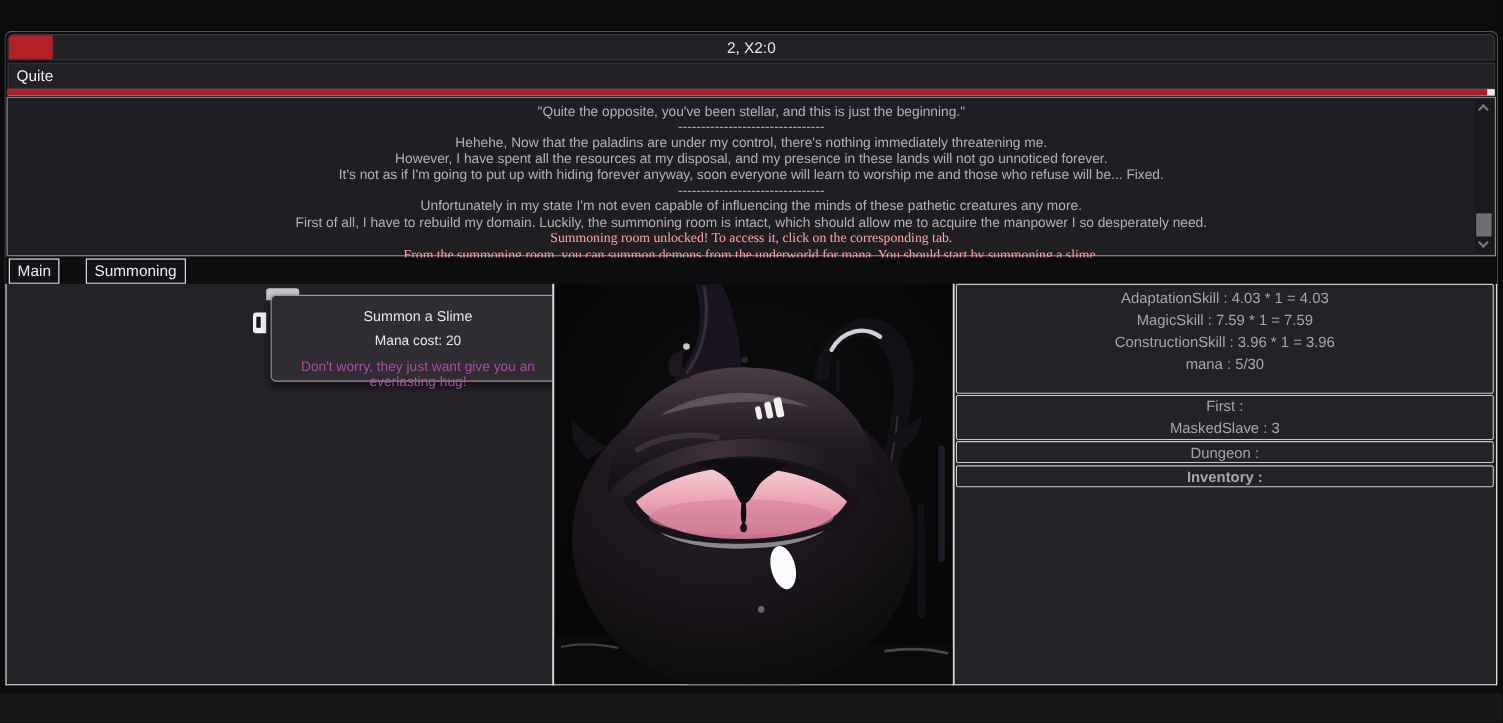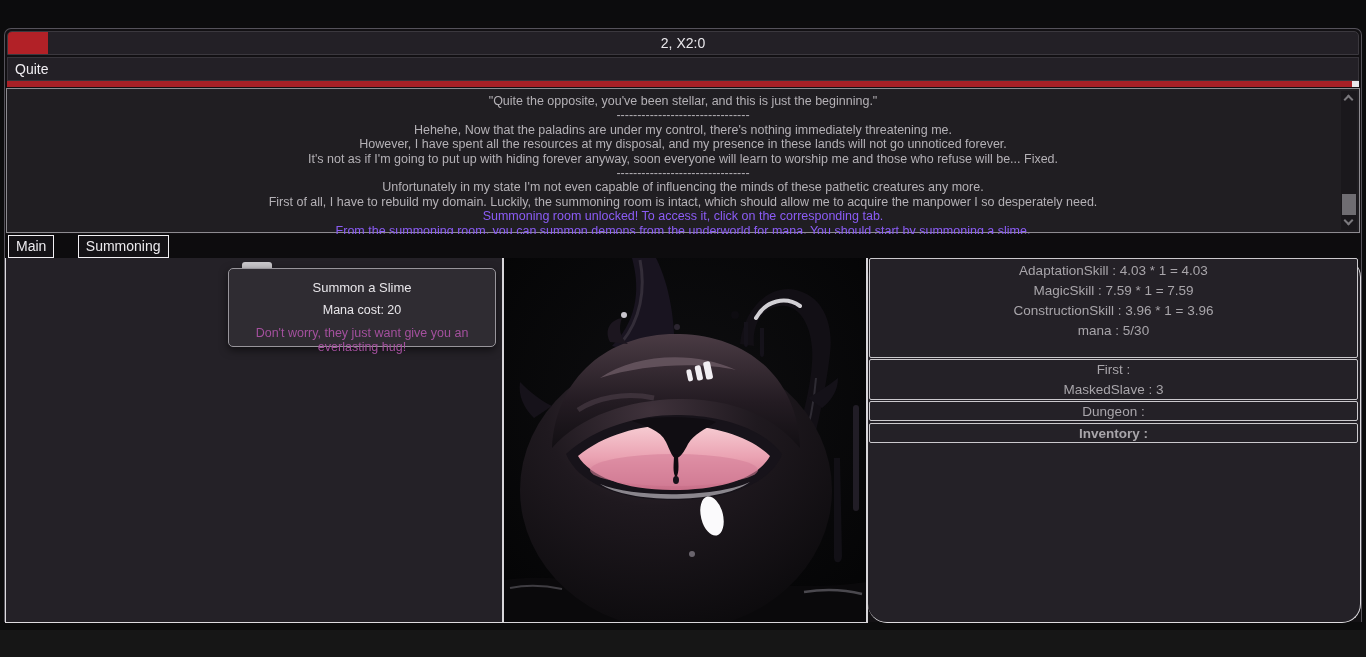--- a/index.html
+++ b/index.html
@@ -24,21 +24,21 @@
               background:#232026; border:1px solid #37343a; color:#f0eef2; font-size:14px;
               text-align:left; padding-left:7px; font-family:"Liberation Sans",sans-serif; cursor:pointer; }
   .next-progress { position:absolute; left:2px; top:52px; width:1352px; height:6px;
                    background:#e9e7eb; overflow:hidden; }
   .next-fill { position:absolute; left:0; top:0; height:100%; background:#a82026; }
 
   
   .log { position:absolute; left:1px; top:59px; width:1354px; height:145px;
          background:#201e22; border:1px solid #8d8b90; padding-top:5px; }
   .log p { text-align:center; color:#b4b1b6; font-size:12.5px; line-height:14.4px; }
-  .log p.blue { color:#8b5cf6; }
+  .log p.blue { color:#fca5a5;font-family:Liberation Serif, serif; }
 
   
   .scrollbar { position:absolute; right:2px; top:2px; width:16px; height:139px; background:#1a181c; }
   .sb-btn { position:absolute; left:0; width:16px; height:15px; background:#1a181c; cursor:pointer; }
   .sb-btn.up { top:0; } .sb-btn.down { bottom:0; }
   .chev { position:absolute; left:4px; width:7px; height:7px; border:solid #7b797e; border-width:2px 2px 0 0; }
   .sb-btn.up .chev { top:5px; transform:rotate(-45deg); }
   .sb-btn.down .chev { top:2px; transform:rotate(135deg); }
   .sb-thumb { position:absolute; left:1px; top:103px; width:14px; height:24px; background:#6f6d72; cursor:pointer; }
 
@@ -50,32 +50,32 @@
   
   .content { position:absolute; left:0; top:229px; width:1356px; height:365px; }
 
   .left-panel { position:absolute; left:0; top:0; width:497px; height:365px; background:#242127;
                 border-left:1px solid #dddbdf; border-bottom:1px solid #dddbdf; }
   .peek-btn { position:absolute; left:236px; top:4px; width:30px; height:11px; background:#c9c7cb;
               border-radius:3px 3px 0 0; cursor:pointer; }
   .peek-btn-left { position:absolute; left:224px; top:26px; width:12px; height:19px; background:#f3f1f5;
                    border-radius:3px 0 0 3px; cursor:pointer; }
   .peek-btn-left i { position:absolute; left:3px; top:4px; width:4px; height:10px; background:#1a181c; }
-  .tooltip { position:absolute; left:222px; top:10px; width:268px; height:79px; background:#2f2c32;
+  .tooltip { position:absolute; left:240px; top:10px; width:268px; height:79px; background:#2f2c32;
              border:1px solid #98959b; border-radius:5px; box-shadow:0 3px 8px rgba(0,0,0,.55);
              text-align:center; padding-top:11px; }
   .tooltip .t1 { color:#e8e6ea; font-size:13px; }
   .tooltip .t2 { color:#e8e6ea; font-size:12.5px; margin-top:8px; }
   .tooltip .t3 { color:#a4509e; font-size:12.5px; margin-top:9px; }
 
   .image-panel { position:absolute; left:497px; top:0; width:366px; height:365px; background:#060607;
                  border-left:2px solid #d8d6da; border-right:2px solid #d8d6da; border-bottom:1px solid #d8d6da; }
 
   .right-panel { position:absolute; left:863px; top:0; width:493px; height:365px; background:#242127;
-                 border-right:1px solid #dddbdf; border-bottom:1px solid #dddbdf;border-radius:19px; }
+                 border-right:1px solid #dddbdf; border-bottom:1px solid #dddbdf; }
   .stat-box { position:absolute; left:1px; width:489px; background:#242127;
               border:1px solid #cbc9cd; border-radius:2px; text-align:center; overflow:hidden; }
   .stat-box p { color:#a8a5aa; font-size:13.5px; line-height:20px; }
   .box-skills   { top:0;   height:100px; padding-top:2px; }
   .box-troops   { top:101px; height:41px; }
   .box-dungeon  { top:143px; height:20px; }
   .box-inventory{ top:165px; height:20px;font-weight:bold; }
 
   
   .footer { position:absolute; left:0; top:630px; width:1366px; height:27px; background:#161616; }

